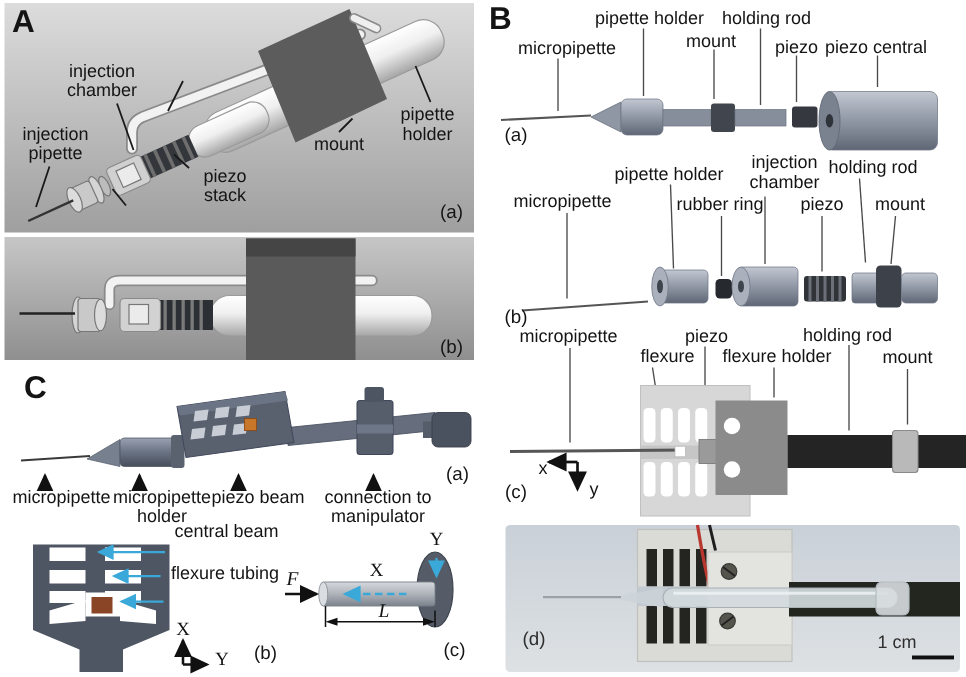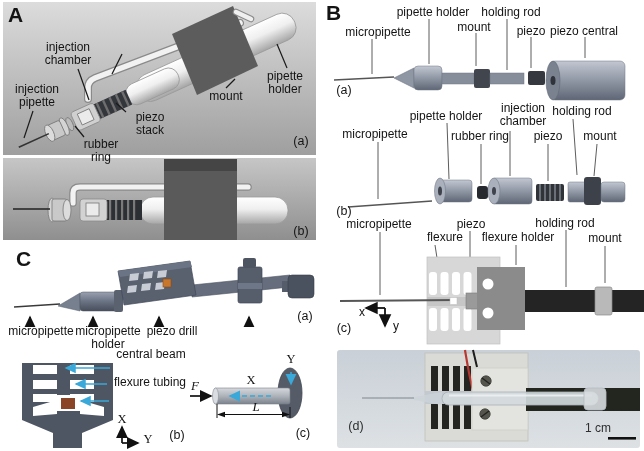--- a/index.html
+++ b/index.html
@@ -333,22 +333,20 @@
   <div class="lbl letter" style="left:8px;top:4px;width:30px;text-align:left">A</div>
   <div class="lbl" style="left:36px;top:41px;width:64px">injection
 chamber</div>
   <div class="lbl" style="left:204px;top:90px;width:44px">mount</div>
   <div class="lbl" style="left:261px;top:70px;width:48px">pipette
 holder</div>
   <div class="lbl" style="left:8px;top:83px;width:58px">injection
 pipette</div>
   <div class="lbl" style="left:128px;top:111px;width:44px">piezo
 stack</div>
-  <div class="lbl" style="left:76px;top:138px;width:50px">rubber
-ring</div>
   <div class="lbl tag" style="left:288px;top:135px;width:26px">(a)</div>
   <div class="lbl tag" style="left:288px;top:225px;width:26px">(b)</div>
 
   <div class="lbl letter" style="left:326px;top:2px;width:30px;text-align:left">B</div>
   <div class="lbl" style="left:392px;top:6px;width:82px">pipette holder</div>
   <div class="lbl" style="left:476px;top:6px;width:70px">holding rod</div>
   <div class="lbl" style="left:453px;top:21px;width:42px">mount</div>
   <div class="lbl" style="left:341px;top:26px;width:74px">micropipette</div>
   <div class="lbl" style="left:513px;top:25px;width:36px">piezo</div>
   <div class="lbl" style="left:546px;top:25px;width:76px">piezo central</div>
@@ -374,21 +372,23 @@
   <div class="lbl" style="left:389px;top:320px;width:14px">y</div>
   <div class="lbl tag" style="left:331px;top:322px;width:26px">(c)</div>
 
   <div class="lbl tag photo-txt" style="left:341px;top:420px;width:30px">(d)</div>
   <div class="lbl photo-txt" style="left:580px;top:422px;width:36px">1 cm</div>
 
   <div class="lbl letter" style="left:16px;top:248px;width:30px;text-align:left">C</div>
   <div class="lbl" style="left:2px;top:325px;width:78px">micropipette</div>
   <div class="lbl" style="left:70px;top:325px;width:76px">micropipette
 holder</div>
-  <div class="lbl" style="left:140px;top:325px;width:64px">piezo drill</div>
+  <div class="lbl" style="left:140px;top:325px;width:64px">piezo beam</div>
+  <div class="lbl" style="left:210px;top:325px;width:84px">connection to
+manipulator</div>
   <div class="lbl tag" style="left:292px;top:310px;width:26px">(a)</div>
 
   <div class="lbl" style="left:110px;top:348px;width:82px">central beam</div>
   <div class="lbl" style="left:107px;top:376px;width:86px">flexure tubing</div>
   <div class="lbl serif" style="left:114px;top:413px;width:16px">X</div>
   <div class="lbl serif" style="left:140px;top:433px;width:16px">Y</div>
   <div class="lbl tag" style="left:164px;top:429px;width:26px">(b)</div>
 
   <div class="lbl serifi" style="left:187px;top:379px;width:16px">F</div>
   <div class="lbl serif" style="left:243px;top:374px;width:16px">X</div>

